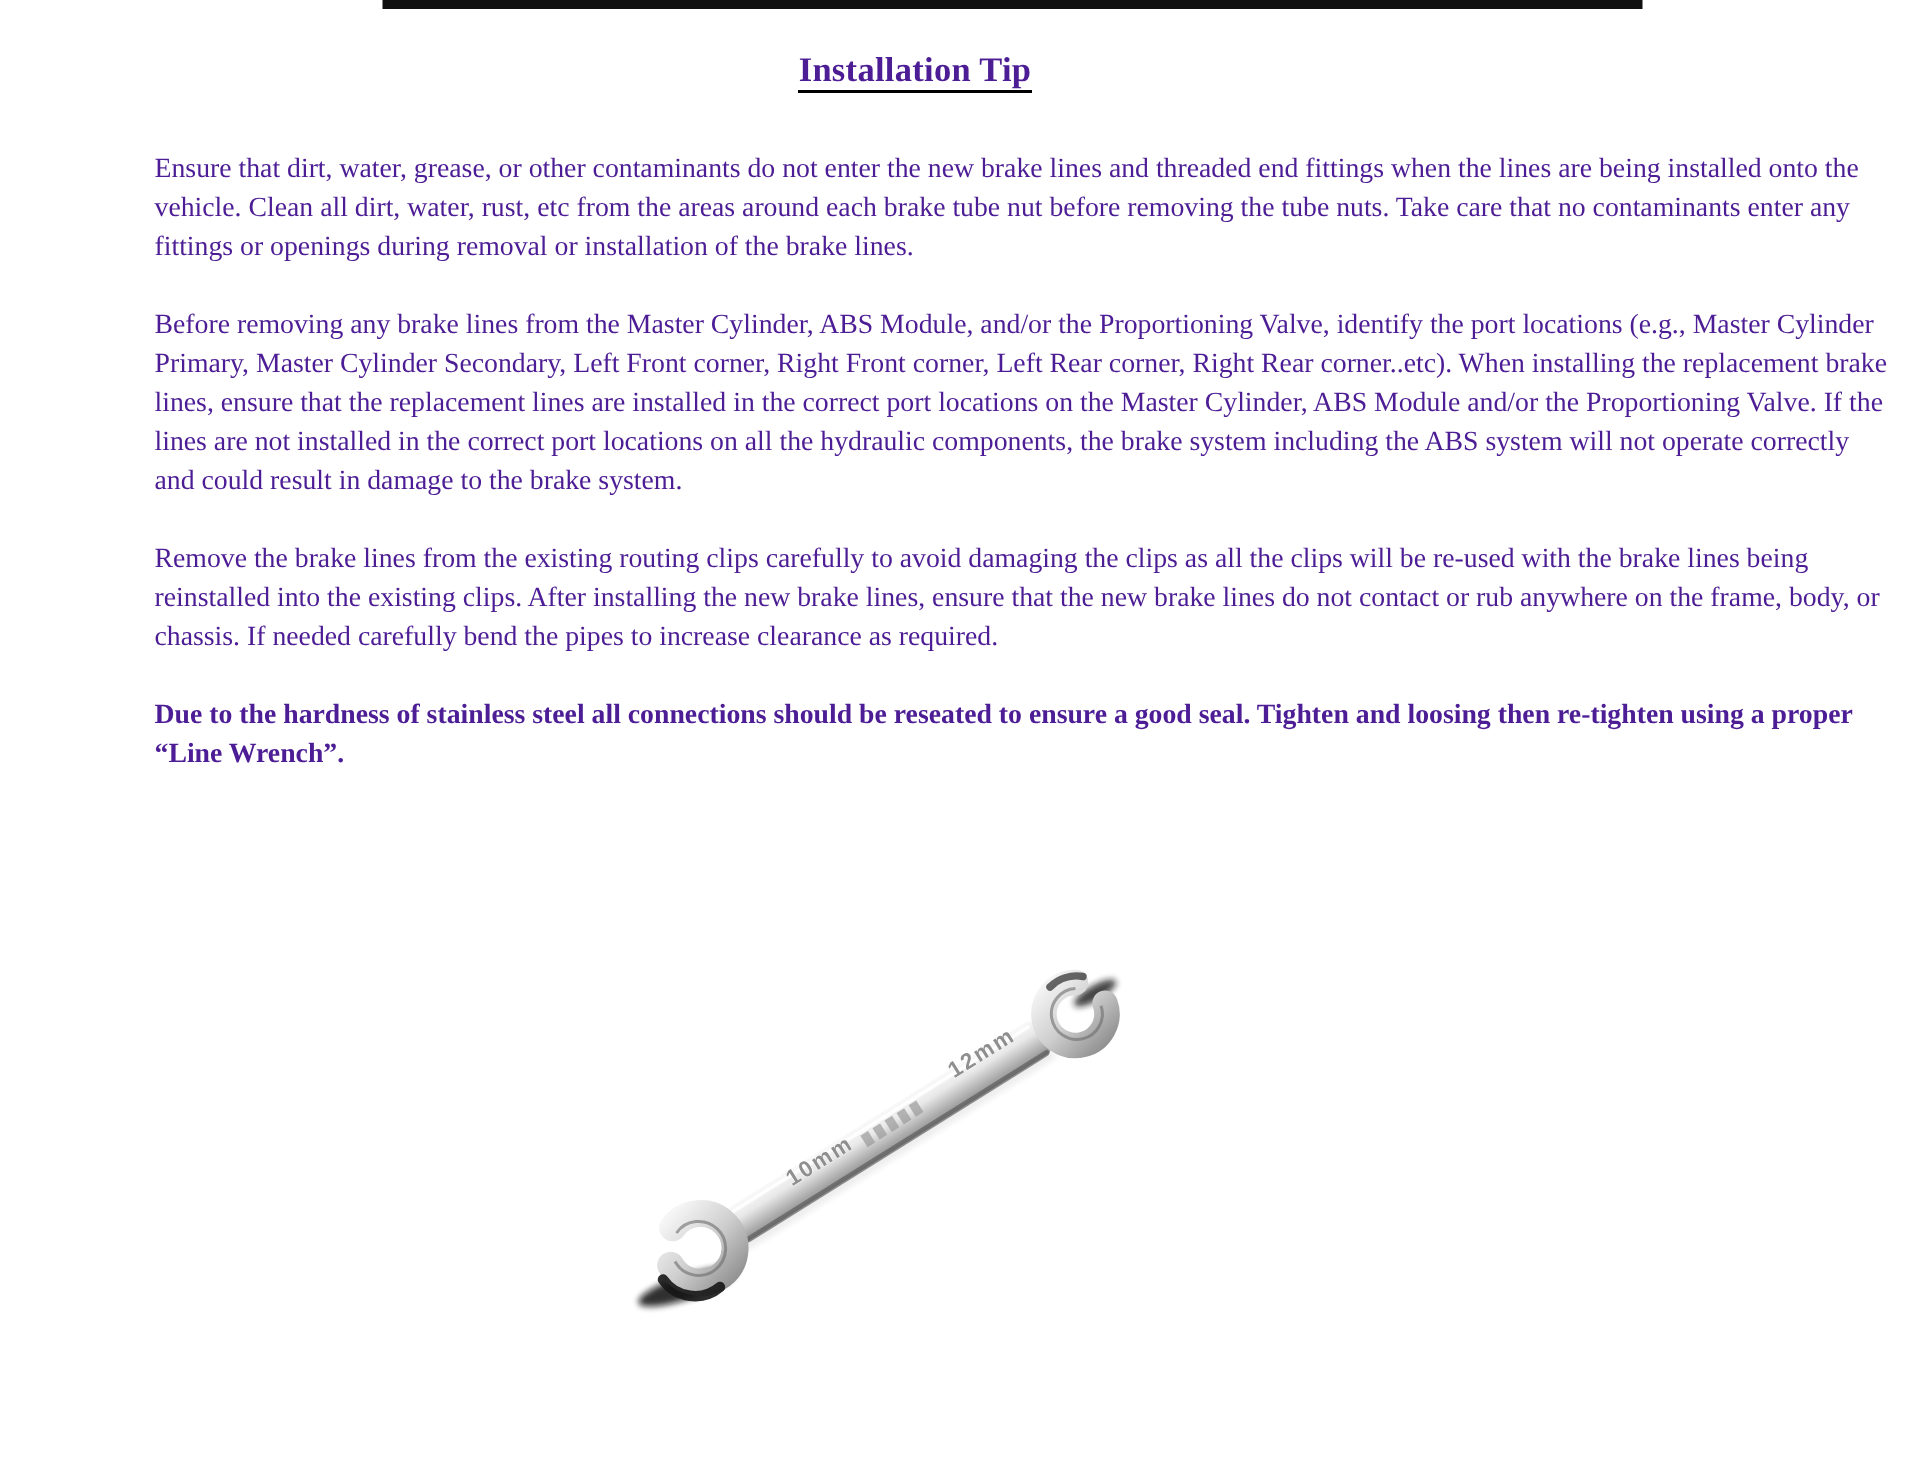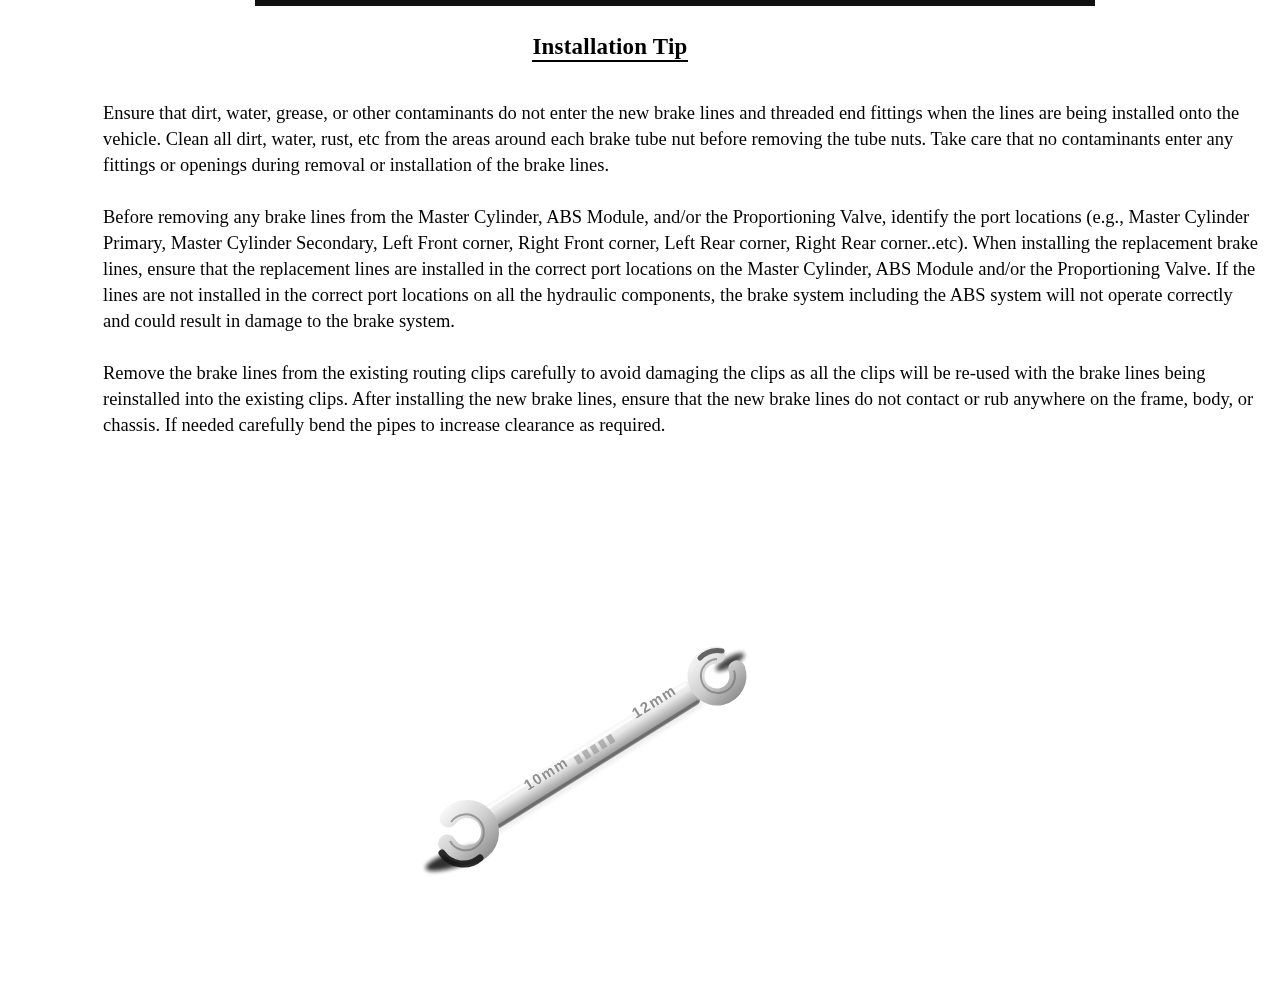--- a/index.html
+++ b/index.html
@@ -2,21 +2,21 @@
 <html><head>
 <meta charset="utf-8">
 <style>
   html, body { margin: 0; padding: 0; background: #ffffff; }
   .doc {
     position: relative;
     width: 1280px;
     height: 989px;
     background: #ffffff;
     font-family: "Liberation Serif", "DejaVu Serif", serif;
-    color: #000000;
+    color: #4c1d95;
     overflow: hidden;
   }
   .topbar {
     position: absolute;
     left: 255px; top: 0;
     width: 840px; height: 6px;
     background: #101010;
   }
   .title-row {
     position: absolute;
@@ -66,20 +66,21 @@
   <div class="topbar"></div>
 
   <div class="title-row">
     <span>Installation Tip</span>
   </div>
 
   <div class="content">
     <p>Ensure that dirt, water, grease, or other contaminants do not enter the new brake lines and threaded end fittings when the lines are being installed onto the vehicle. Clean all dirt, water, rust, etc from the areas around each brake tube nut before removing the tube nuts. Take care that no contaminants enter any fittings or openings during removal or installation of the brake lines.</p>
     <p>Before removing any brake lines from the Master Cylinder, ABS Module, and/or the Proportioning Valve, identify the port locations (e.g., Master Cylinder Primary, Master Cylinder Secondary, Left Front corner, Right Front corner, Left Rear corner, Right Rear corner..etc). When installing the replacement brake lines, ensure that the replacement lines are installed in the correct port locations on the Master Cylinder, ABS Module and/or the Proportioning Valve. If the lines are not installed in the correct port locations on all the hydraulic components, the brake system including the ABS system will not operate correctly and could result in damage to the brake system.</p>
     <p>Remove the brake lines from the existing routing clips carefully to avoid damaging the clips as all the clips will be re-used with the brake lines being reinstalled into the existing clips. After installing the new brake lines, ensure that the new brake lines do not contact or rub anywhere on the frame, body, or chassis. If needed carefully bend the pipes to increase clearance as required.</p>
+    <p class="bold">Due to the hardness of stainless steel all connections should be reseated to ensure a good seal. Tighten and loosing then re-tighten using a proper “Line Wrench”.</p>
   </div>
 
   <div class="wrench-wrap">
     <svg width="400" height="300" viewBox="0 0 400 300" xmlns="http://www.w3.org/2000/svg">
       <defs>
         <linearGradient id="chrome" x1="0" y1="0" x2="0" y2="1">
           <stop offset="0" stop-color="#fafafa"></stop>
           <stop offset="0.35" stop-color="#e8e8e8"></stop>
           <stop offset="0.6" stop-color="#c4c4c4"></stop>
           <stop offset="1" stop-color="#8a8a8a"></stop>

